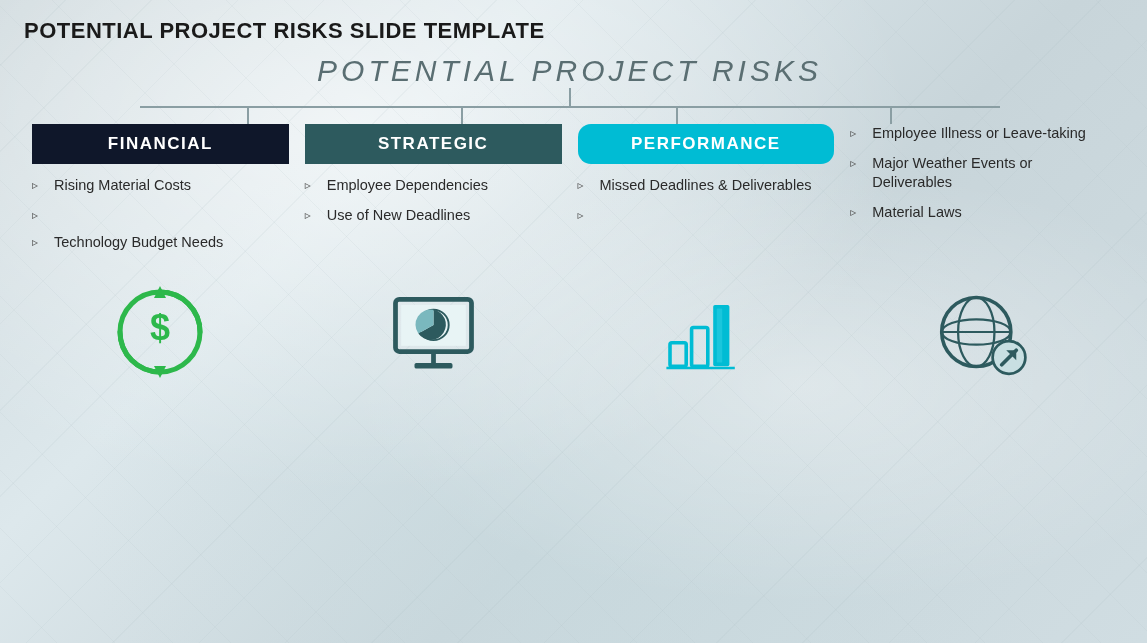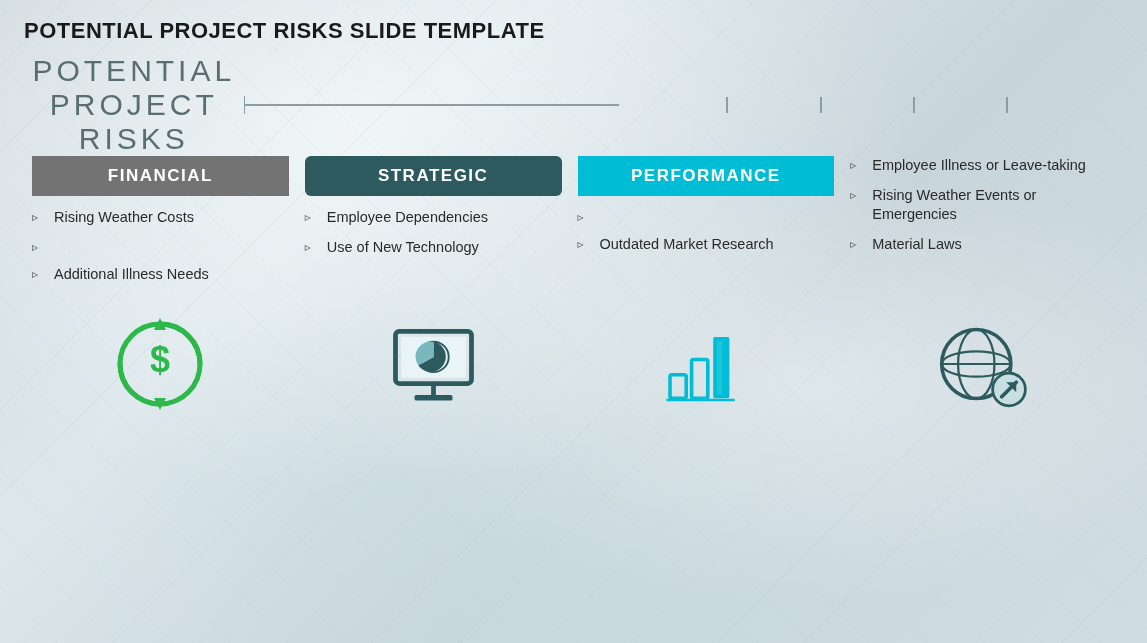--- a/index.html
+++ b/index.html
@@ -62,23 +62,24 @@
       font-weight: 300;
       letter-spacing: 4px;
       color: #5a6e72;
       margin-bottom: 0px;
       text-transform: uppercase;
     }
 
     
     .org-chart {
       display: flex;
-      flex-direction: row;
+      flex-direction: column;
       align-items: center;
       margin-bottom: 0px;
+      font-style: italic;
     }
 
     .org-line-top {
       width: 2px;
       height: 18px;
       background: #8a9ea3;
     }
 
     .org-line-horizontal {
       width: 860px;
@@ -119,23 +120,23 @@
       padding: 10px 16px;
       text-align: center;
       font-size: 17px;
       font-weight: 700;
       letter-spacing: 1.5px;
       color: #ffffff;
       text-transform: uppercase;
       margin-bottom: 12px;
     }
 
-    .header-financial { background-color: #737373; }
-    .header-strategic { background-color: #2d5a5e; border-radius: 6px; }
-    .header-performance { background-color: #00bcd4; }
+    .header-financial { background-color: #0f172a; }
+    .header-strategic { background-color: #2d5a5e; }
+    .header-performance { background-color: #00bcd4; border-radius: 13px; }
 
     .bullet-list {
       list-style: none;
       padding: 0;
       flex: 1;
     }
 
     .bullet-list li {
       display: flex;
       align-items: flex-start;
@@ -214,68 +215,68 @@
     </div>
   </div>
 
   <div class="columns">
 
     <div class="column">
       <div class="column-header header-financial">FINANCIAL</div>
       <ul class="bullet-list">
         <li>
           <span class="bullet-arrow">▹</span>
-          <span>Rising Weather Costs</span>
-        </li>
-        <li>
-          <span class="bullet-arrow">▹</span>
-        </li>
-        <li>
-          <span class="bullet-arrow">▹</span>
-          <span>Additional Illness Needs</span>
+          <span>Rising Material Costs</span>
+        </li>
+        <li>
+          <span class="bullet-arrow">▹</span>
+        </li>
+        <li>
+          <span class="bullet-arrow">▹</span>
+          <span>Technology Budget Needs</span>
         </li>
       </ul>
     </div>
 
     <div class="column">
       <div class="column-header header-strategic">STRATEGIC</div>
       <ul class="bullet-list">
         <li>
           <span class="bullet-arrow">▹</span>
           <span>Employee Dependencies</span>
         </li>
         <li>
           <span class="bullet-arrow">▹</span>
-          <span>Use of New Technology</span>
+          <span>Use of New Deadlines</span>
         </li>
       </ul>
     </div>
 
     <div class="column">
       <div class="column-header header-performance">PERFORMANCE</div>
       <ul class="bullet-list">
         <li>
           <span class="bullet-arrow">▹</span>
-        </li>
-        <li>
-          <span class="bullet-arrow">▹</span>
-          <span>Outdated Market Research</span>
+          <span>Missed Deadlines &amp; Deliverables</span>
+        </li>
+        <li>
+          <span class="bullet-arrow">▹</span>
         </li>
       </ul>
     </div>
 
     <div class="column">
       <ul class="bullet-list">
         <li>
           <span class="bullet-arrow">▹</span>
           <span>Employee Illness or Leave-taking</span>
         </li>
         <li>
           <span class="bullet-arrow">▹</span>
-          <span>Rising Weather Events or Emergencies</span>
+          <span>Major Weather Events or Deliverables</span>
         </li>
         <li>
           <span class="bullet-arrow">▹</span>
           <span>Material Laws</span>
         </li>
       </ul>
     </div>
 
   </div>
 

